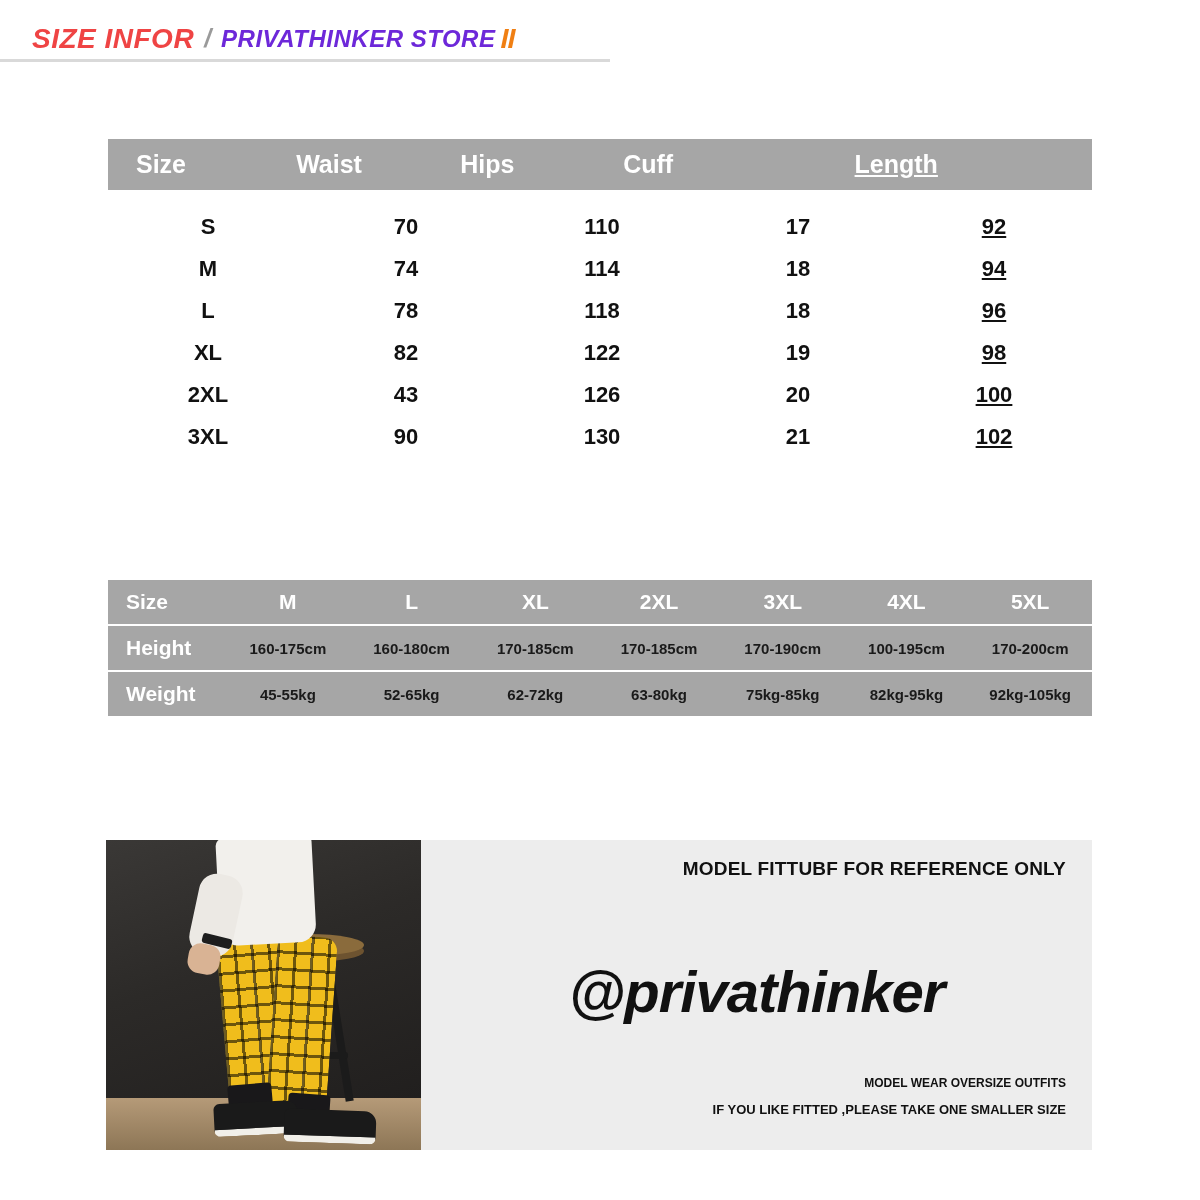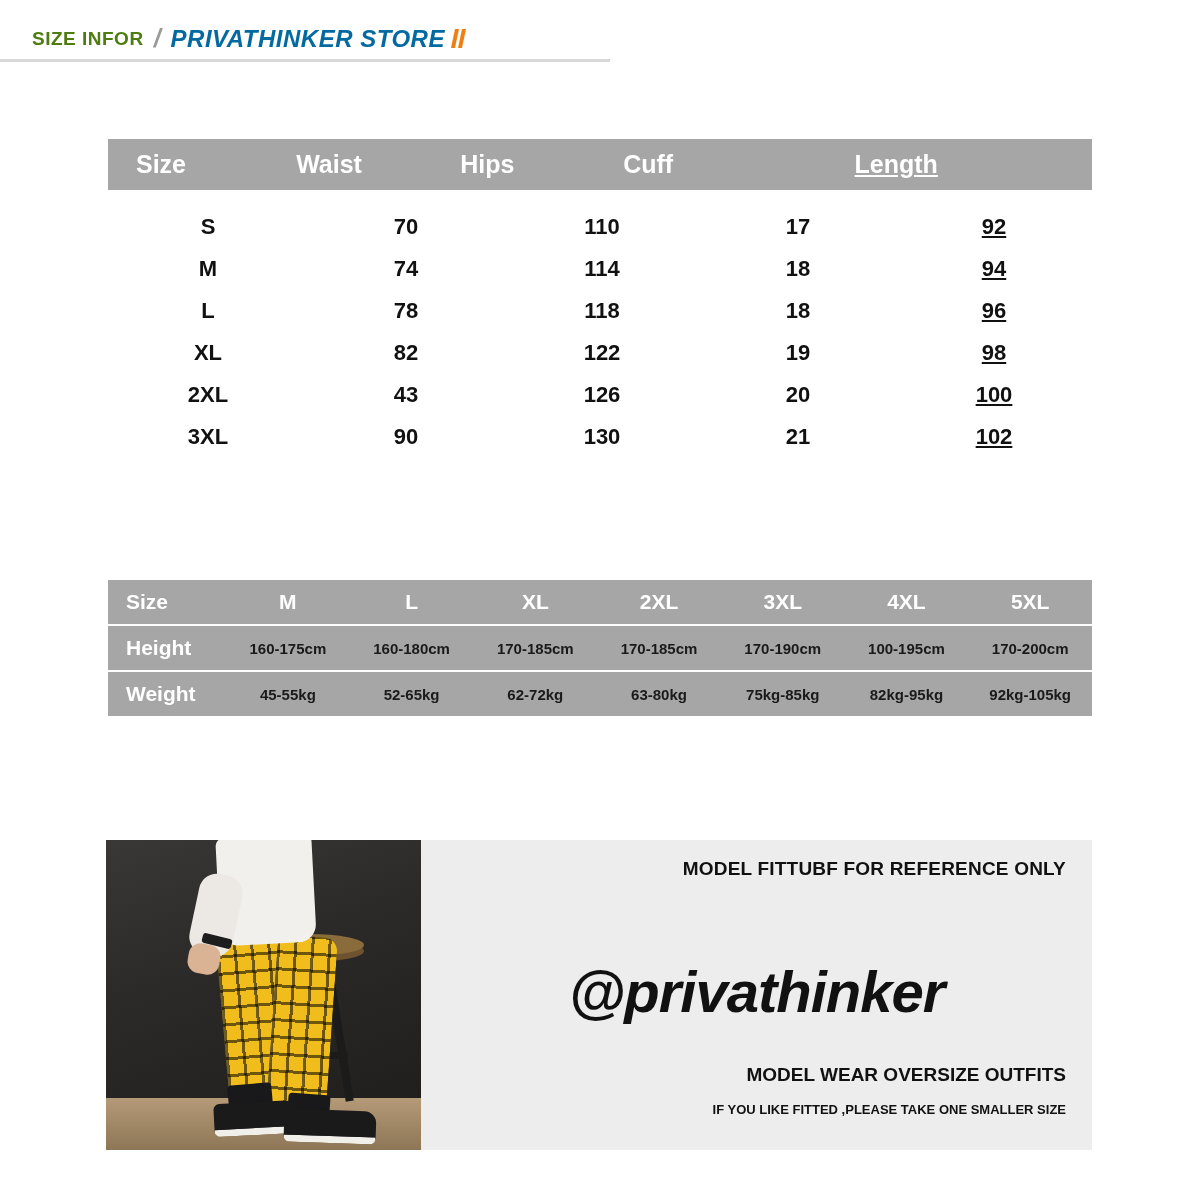--- a/index.html
+++ b/index.html
@@ -24,38 +24,39 @@
     width: 610px;
     height: 44px;
     display: flex;
     align-items: center;
     padding-left: 32px;
     box-sizing: border-box;
     background: #ffffff;
     border-bottom: 3px solid #d9d9d9;
   }
   .header-title {
-    font-size: 19px;
-    font-weight: bold;
+    font-size: 28px;
+    font-weight: bold;
+    font-style: italic;
     letter-spacing: 0.5px;
-    color: #4d7c0f;
+    color: #ef4444;
     white-space: nowrap;
   }
   .header-slash {
     font-size: 25px;
     font-style: italic;
     color: #9a9a9a;
     margin: 0 10px;
     font-weight: bold;
   }
   .header-sub {
     font-size: 24px;
     font-weight: bold;
     font-style: italic;
-    color: #0369a1;
+    color: #6d28d9;
     letter-spacing: 0.5px;
     white-space: nowrap;
   }
   .header-bars {
     margin-left: 8px;
     display: inline-flex;
     gap: 3px;
     transform: skewX(-12deg);
   }
   .header-bars span {
@@ -249,22 +250,22 @@
     font-size: 58px;
     font-weight: bold;
     font-style: italic;
     color: #111111;
     letter-spacing: -1px;
     white-space: nowrap;
   }
   .banner-note1 {
     position: absolute;
     right: 26px;
-    top: 224px;
-    font-size: 19px;
+    top: 236px;
+    font-size: 12px;
     font-weight: bold;
     color: #111111;
   }
   .banner-note2 {
     position: absolute;
     right: 26px;
     top: 262px;
     font-size: 13px;
     font-weight: bold;
     color: #111111;

